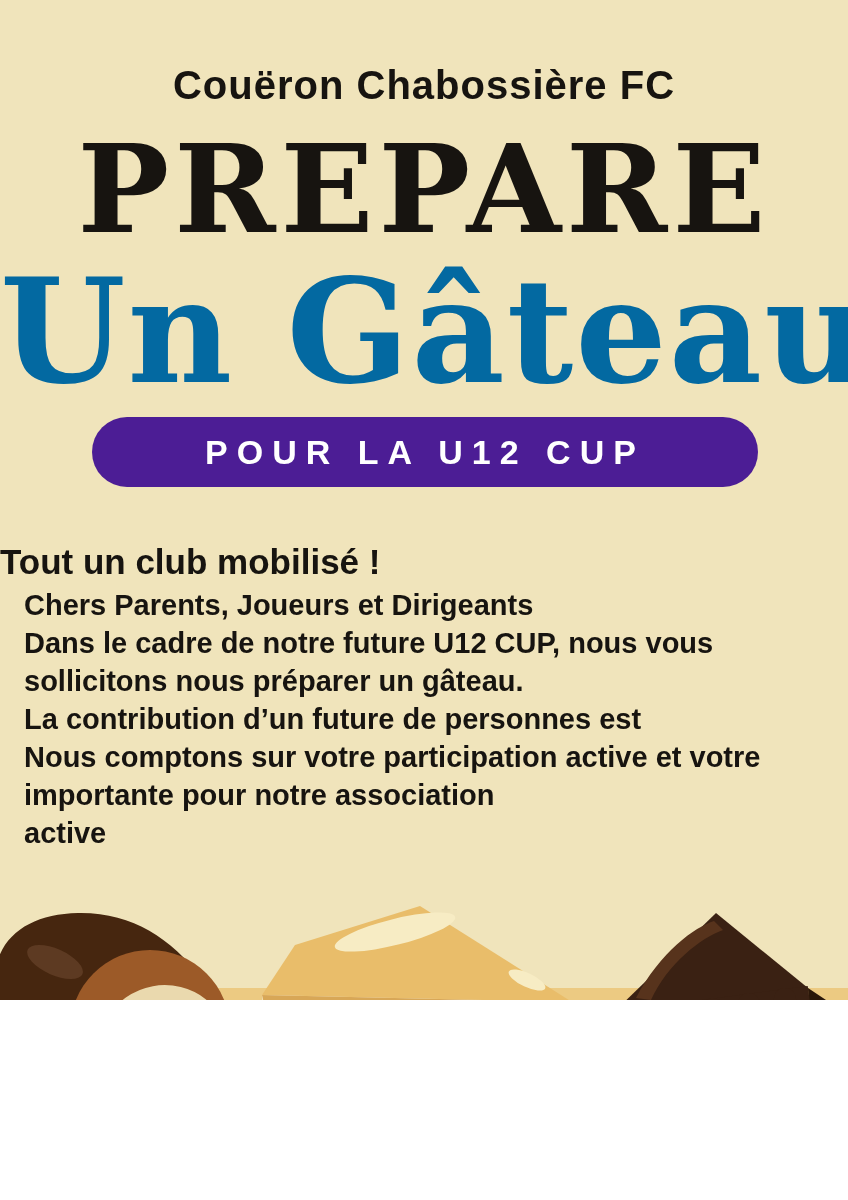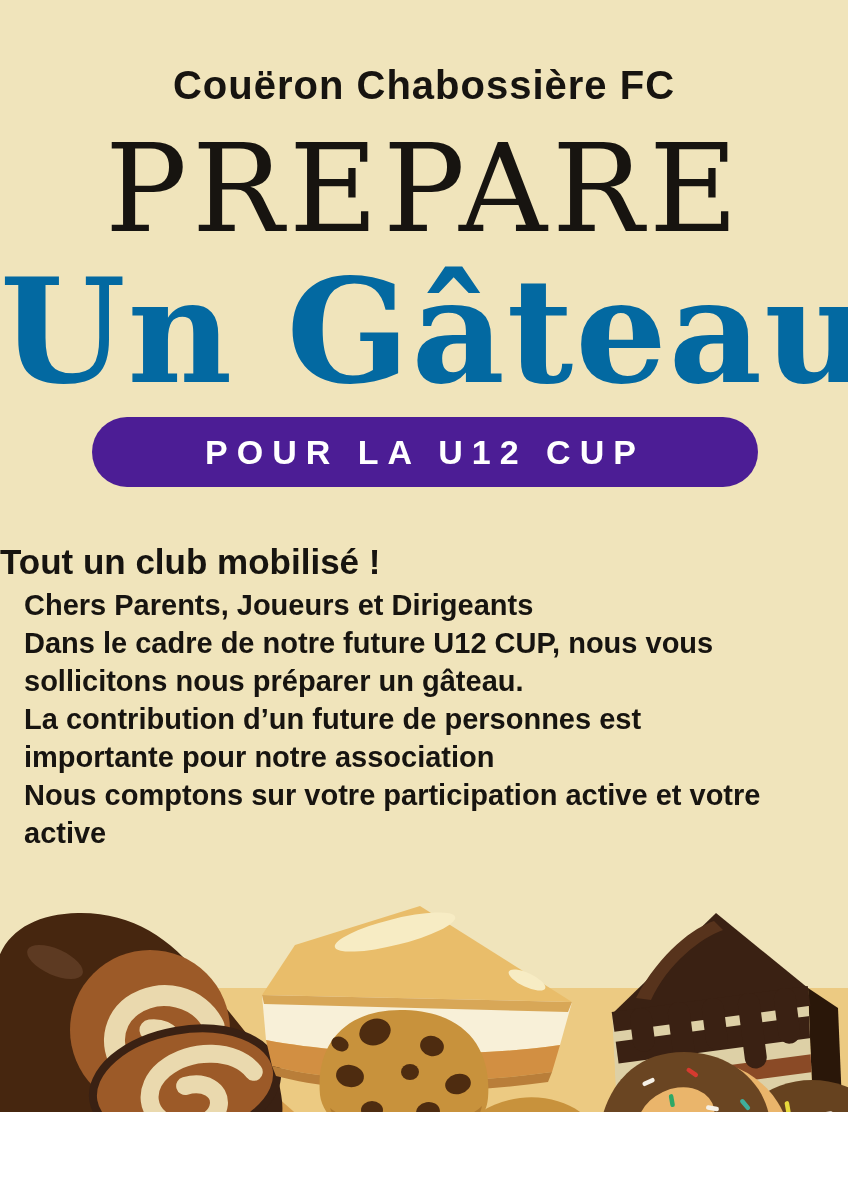--- a/index.html
+++ b/index.html
@@ -1,33 +1,33 @@
 <!DOCTYPE html>
 <html><head>
 <meta charset="utf-8">
 <style>
   html,body{margin:0;padding:0;}
   .poster{
     position:relative;
-    width:848px;height:1112px;
+    width:848px;height:1000px;
     background:#f0e4bb;
     overflow:hidden;
     font-family:"Liberation Sans",sans-serif;
     color:#171410;
   }
   .club-name{
     position:absolute;top:62px;left:0;width:848px;
     text-align:center;font-size:40px;font-weight:700;letter-spacing:1px;
     line-height:46px;
   }
   .title-main{
     position:absolute;top:128px;left:0;width:848px;
     text-align:center;
     font-family:"DejaVu Serif",serif;
-    font-size:122px;font-weight:400;letter-spacing:5px;
+    font-size:122px;font-weight:700;letter-spacing:5px;
     line-height:1;color:#171410;white-space:nowrap;
   }
   .title-gold{
     position:absolute;top:260px;left:0;width:848px;
     text-align:center;
     font-family:"DejaVu Serif",serif;
     font-size:144px;font-weight:700;letter-spacing:2px;
     line-height:1;color:#0369a1;white-space:nowrap;
   }
   .banner-pill{
@@ -66,22 +66,22 @@
     <span>POUR LA U12 CUP</span>
   </div>
 
   <div class="subheading">Tout un club mobilisé !</div>
 
   <div class="body-text">
     <div>Chers Parents, Joueurs et Dirigeants</div>
     <div>Dans le cadre de notre future U12 CUP, nous vous</div>
     <div>sollicitons nous préparer un gâteau.</div>
     <div>La contribution d’un future de personnes est</div>
+    <div>Nous comptons sur votre participation active et votre</div>
     <div>importante pour notre association</div>
-    <div>Nous comptons sur votre participation active et votre</div>
     <div>active</div>
   </div>
 
   <div class="illustration">
     <svg width="848" height="312" viewBox="0 888 848 312" xmlns="http://www.w3.org/2000/svg">
       <defs>
         <clipPath id="cakeFront">
           <polygon points="612,1014 808,988 813,1110 618,1136"></polygon>
         </clipPath>
       </defs>

